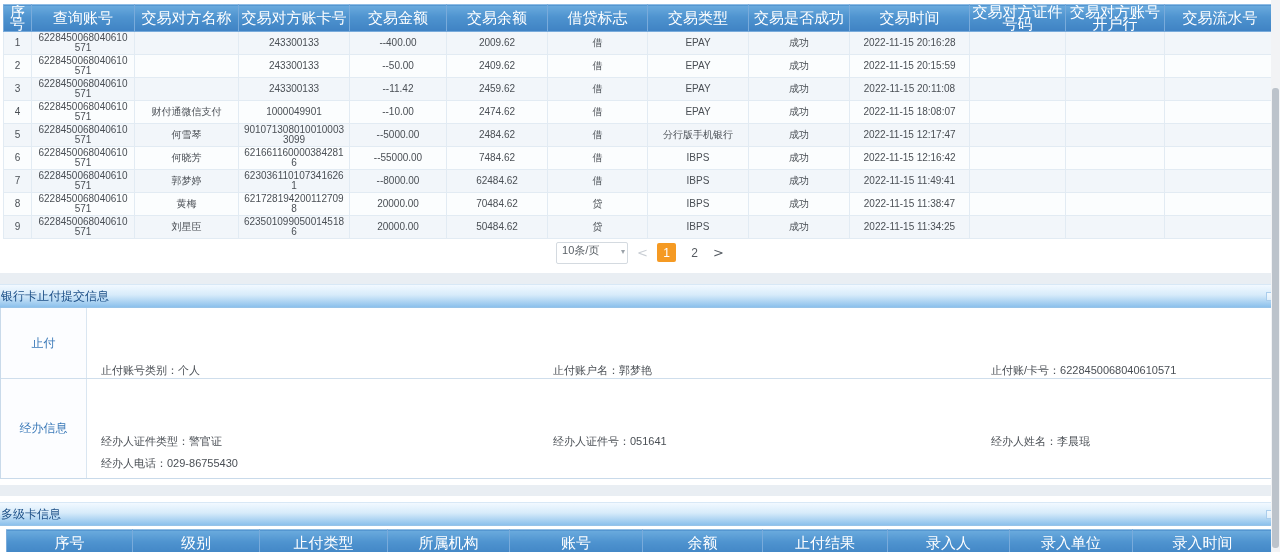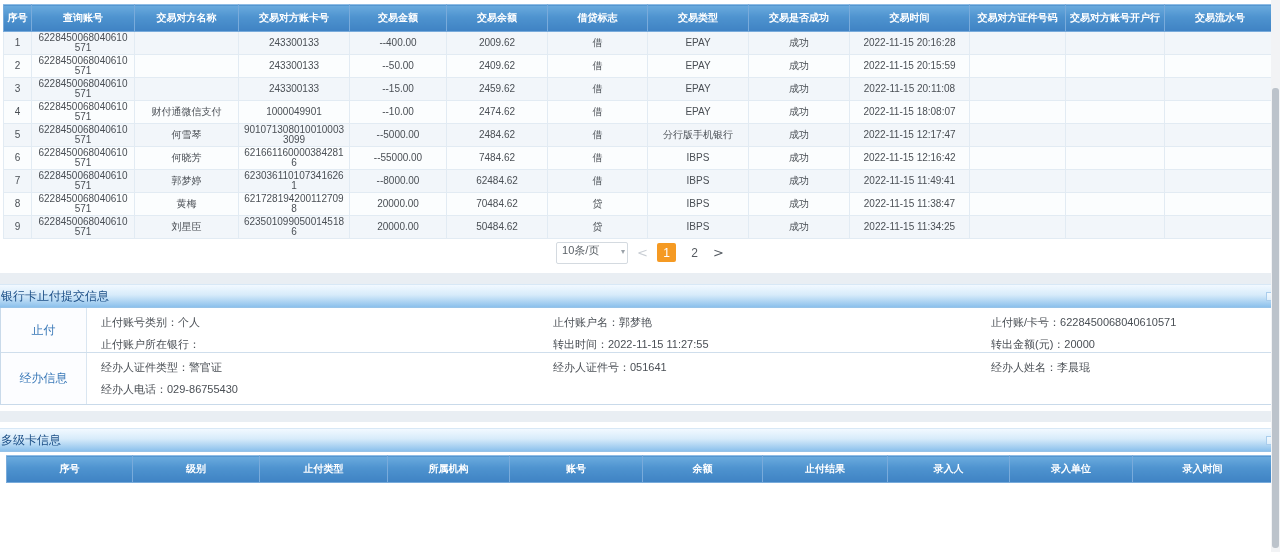--- a/index.html
+++ b/index.html
@@ -7,21 +7,21 @@
     width:1280px;height:552px;overflow:hidden;position:relative;
     background:#ffffff;font-family:"Liberation Sans","DejaVu Sans",sans-serif;
     -webkit-font-smoothing:antialiased;
   }
   .page{position:relative;width:1280px;height:552px;}
 
   
   table.grid{border-collapse:collapse;table-layout:fixed;background:#fff;}
   table.grid th{
     background:linear-gradient(180deg,#6babde 0%,#4e93cf 45%,#3f82c3 100%);
-    color:#fff;font-size:10px;font-weight:bold;height:24px;line-height:12px;
+    color:#fff;font-size:15px;font-weight:normal;height:24px;line-height:12px;
     padding:1px 2px;border:1px solid #79abdb;border-top:1px solid #8fbce4;
     overflow:hidden;
   }
   table.grid td{
     font-size:10px;color:#4a4f55;text-align:center;vertical-align:middle;
     padding:1px 4px;border:1px solid #e2ebf3;line-height:10px;height:20px;
     word-break:break-all;overflow:hidden;
   }
   table.grid tbody tr:nth-child(odd){background:#f2f6fa;}
   table.grid tbody tr:nth-child(even){background:#fbfdfe;}
@@ -60,21 +60,21 @@
   }
 
   
   .section-body{border:1px solid #c9daea;border-top:none;background:#fff;width:1271px;}
   .group{display:flex;}
   .group + .group{border-top:1px solid #cfdeec;}
   .group-label{
     width:85px;min-width:85px;display:flex;align-items:center;justify-content:center;
     color:#3a79b8;font-size:12px;border-right:1px solid #dae6f1;background:#fcfdff;
   }
-  .group-content{flex:1;font-size:11px;color:#4a4f55;}
+  .group-content{flex:1;font-size:11px;color:#4a4f55;margin-top:48px;}
   .frow{display:flex;padding:8px 10px 2px 14px;line-height:12px;}
   .frow .f1{width:452px;}
   .frow .f2{width:438px;}
   .frow .f3{flex:1;}
   .reason{
     border-top:1px solid #e6eef5;margin-top:5px;
     padding:6px 14px 8px 14px;line-height:15px;font-size:11px;color:#4a4f55;
   }
 
   
@@ -153,21 +153,21 @@
             <td></td>
             <td></td>
             <td></td>
           </tr>
 
           <tr>
             <td>3</td>
             <td>6228450068040610571</td>
             <td></td>
             <td>243300133</td>
-            <td>--15.00</td>
+            <td>--11.42</td>
             <td>2459.62</td>
             <td>借</td>
             <td>EPAY</td>
             <td>成功</td>
             <td>2022-11-15 20:11:08</td>
             <td></td>
             <td></td>
             <td></td>
           </tr>
 
@@ -288,25 +288,20 @@
     <span class="collapse"></span>
   </div>
   <div class="section-body">
     <div class="group">
       <div class="group-label">止付</div>
       <div class="group-content">
         <div class="frow">
           <span class="f1">止付账号类别：个人</span>
           <span class="f2">止付账户名：郭梦艳</span>
           <span class="f3">止付账/卡号：6228450068040610571</span>
-        </div>
-        <div class="frow">
-          <span class="f1">止付账户所在银行：</span>
-          <span class="f2">转出时间：2022-11-15 11:27:55</span>
-          <span class="f3">转出金额(元)：20000</span>
         </div>
       </div>
     </div>
     <div class="group">
       <div class="group-label">经办信息</div>
       <div class="group-content">
         <div class="frow">
           <span class="f1">经办人证件类型：警官证</span>
           <span class="f2">经办人证件号：051641</span>
           <span class="f3">经办人姓名：李晨琨</span>

